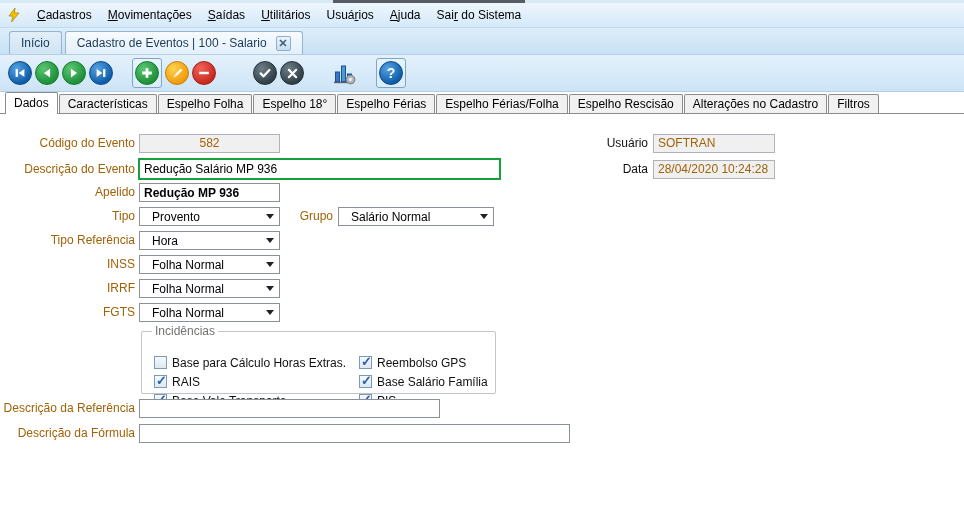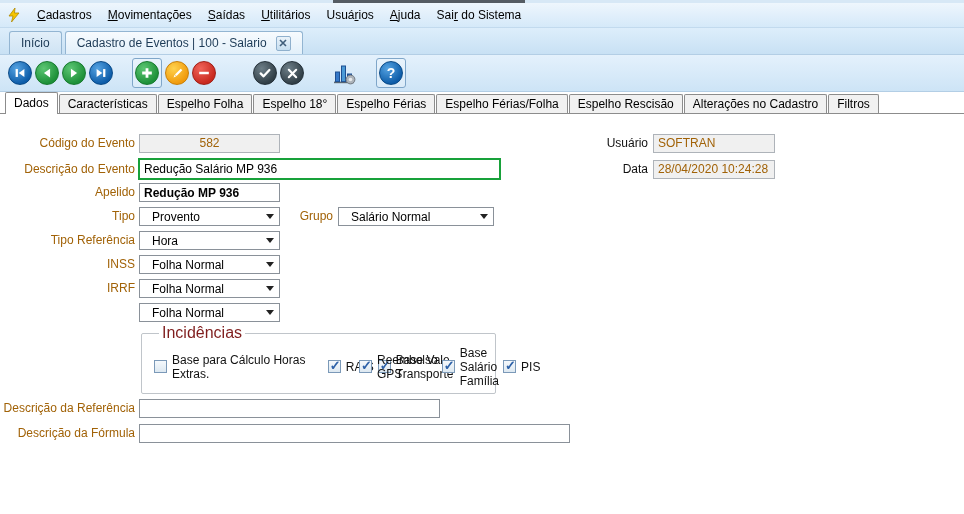--- a/index.html
+++ b/index.html
@@ -59,22 +59,22 @@
   .ro { position:absolute; height:19px; background:#f0f0f0; border:1px solid #aeb3b9; font-size:12px;
     line-height:17px; padding:0 4px; color:#a16207; }
   .txt { position:absolute; height:19px; border:1px solid #8a9199; font-size:12px; padding:8px 4px; background:#fff; color:#000; }
   .txt.focus { border:2px solid #18a13a; height:22px; }
   .combo { position:absolute; height:19px; border:1px solid #8a9199; background:#fff; display:flex;
     align-items:center; padding-left:12px; font-size:12px; color:#000; }
   .combo .arrow { margin-left:auto; margin-right:5px; width:0; height:0;
     border-left:4px solid transparent; border-right:4px solid transparent; border-top:5px solid #222; }
   fieldset.inc { position:absolute; left:141px; top:209px; width:355px; height:70px;
     border:1px solid #c0c5ca; border-radius:2px; padding:3px 0 0 10px; }
-  fieldset.inc legend { font-size:16px; color:#7f1d1d; padding:0 3px; margin-left:7px; }
-  .cb-col { position:absolute; top:17px; display:flex; flex-direction:row; gap:4px; }
+  fieldset.inc legend { font-size:12px; color:#737373; padding:0 3px; margin-left:0; }
+  .cb-col { position:absolute; top:17px; display:flex; flex-direction:column; gap:4px; }
   .cb-col.c1 { left:12px; } .cb-col.c2 { left:217px; }
   .cb-row { display:flex; align-items:center; gap:5px; font-size:12px; color:#111; height:15px; }
   .cbx { width:13px; height:13px; border:1px solid #7b99b8; background:linear-gradient(#f5f9fc,#dde8f1); position:relative; flex:0 0 13px; }
   .cbx.checked::after { content:"✓"; position:absolute; left:1px; top:-3px; font-size:13px; font-weight:bold; color:#2d61a8; }
 </style>
 </head>
 <body>
 
 <div class="win">
 
@@ -236,20 +236,21 @@
       <span>Folha Normal</span>
       <span class="arrow"></span>
     </div>
 
     <span class="lbl" style="top:164px">IRRF</span>
     <div class="combo" style="left:139px;top:164px;width:141px">
       <span>Folha Normal</span>
       <span class="arrow"></span>
     </div>
 
+    <span class="lbl" style="top:188px">FGTS</span>
     <div class="combo" style="left:139px;top:188px;width:141px">
       <span>Folha Normal</span>
       <span class="arrow"></span>
     </div>
 
     <fieldset class="inc">
       <legend>Incidências</legend>
       <div class="cb-col c1">
         <div class="cb-row">
           <span class="cbx"></span>

